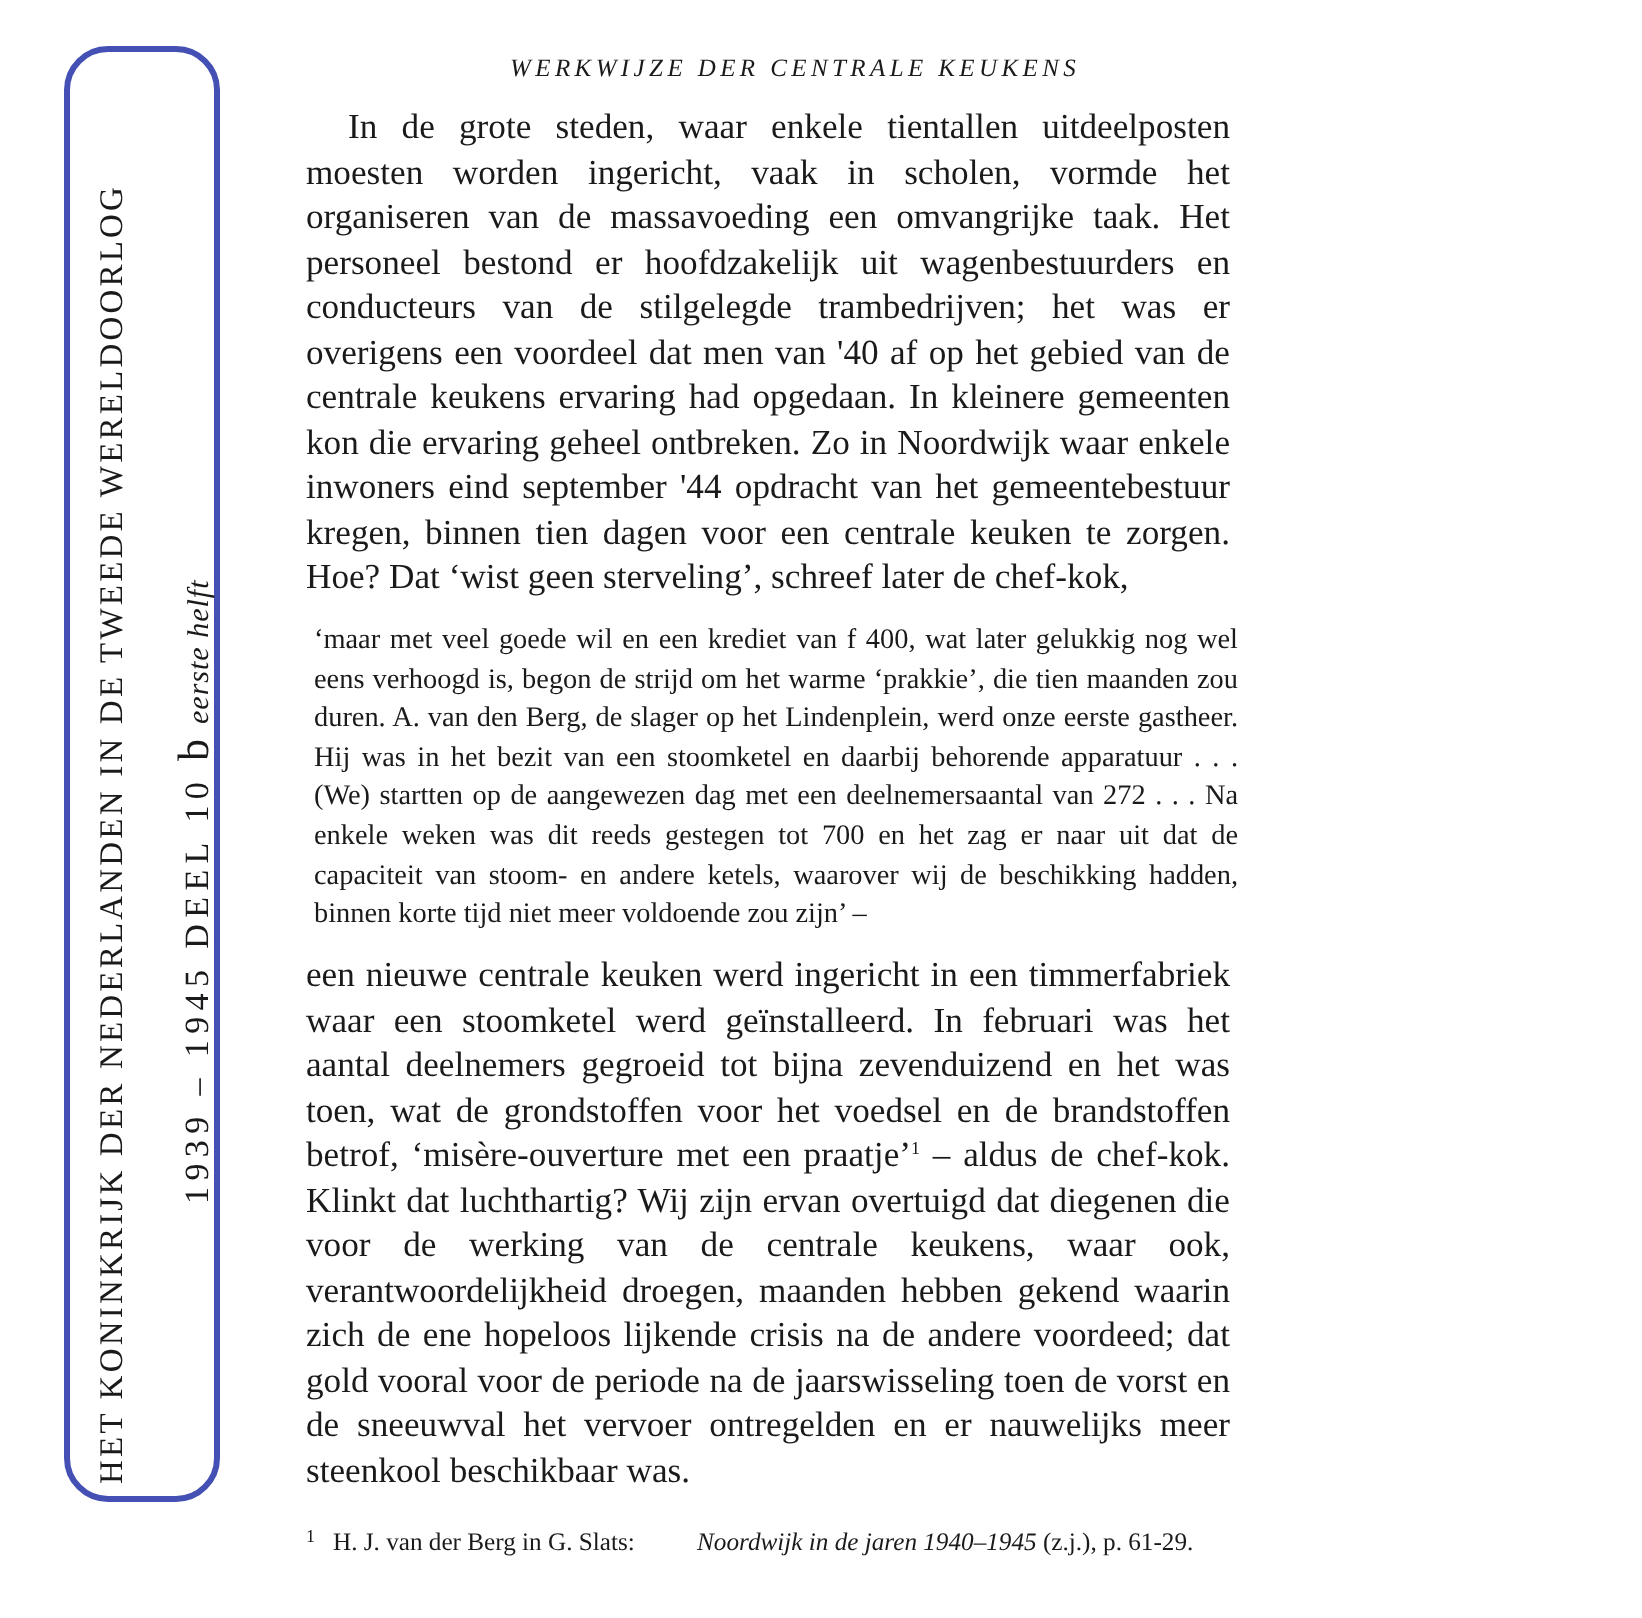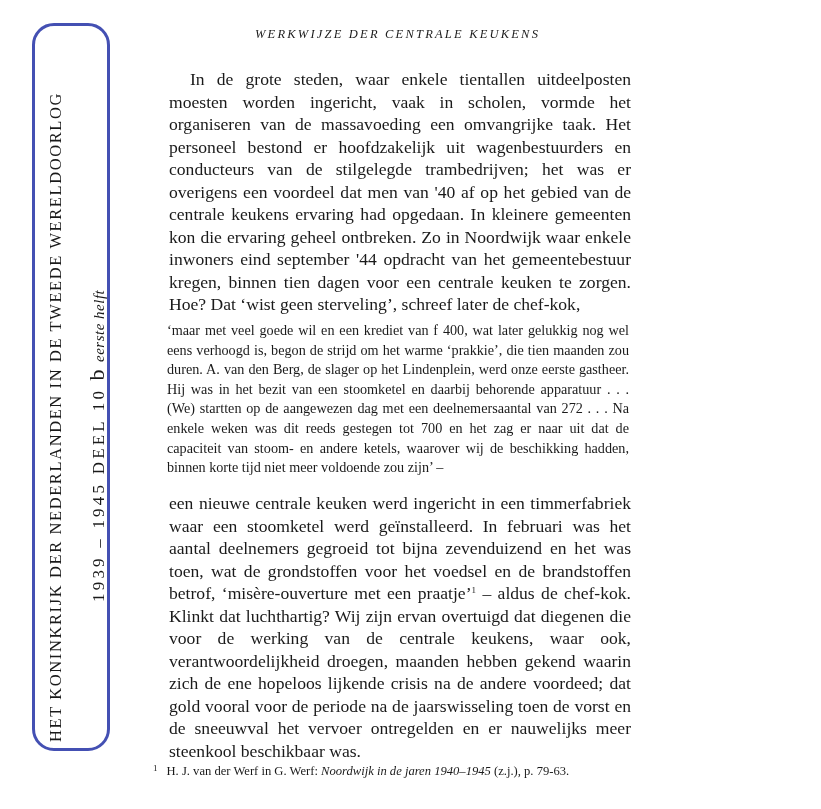--- a/index.html
+++ b/index.html
@@ -16,34 +16,34 @@
   }
   .spine-line.l1 { left: 46px; top: 742px; font-size: 16.5px; }
   .spine-line.l2 { left: 84px; top: 602px; font-size: 17px; letter-spacing: 3.2px; }
   .spine-line .ital { font-style: italic; letter-spacing: 0.5px; font-size: 15px; }
   .spine-line .bigb { font-size: 22px; letter-spacing: 0; }
   .running-head {
     position: absolute; left: 255px; top: 27px; font-size: 12.5px;
     letter-spacing: 2.2px; white-space: nowrap; font-style: italic;
   }
   .para {
-    position: absolute; left: 153px; width: 462px; margin: 16px;
+    position: absolute; left: 153px; width: 462px; margin: 0;
     font-size: 17.6px; line-height: 22.5px; text-align: justify;
   }
   .p1 { top: 52px; text-indent: 21px; }
   .quote {
-    position: absolute; left: 153px; top: 307px; width: 462px; margin: 14px;
+    position: absolute; left: 153px; top: 307px; width: 462px; margin: 4px;
     font-size: 14.2px; line-height: 19.6px; text-align: justify;
   }
   .p2 { top: 476px; }
   .footnote {
     position: absolute; left: 153px; top: 763px; font-size: 12.6px; white-space: nowrap;
   }
   .footnote .num { font-size: 9px; vertical-align: 4px; margin-right: 9px; }
-  .footnote i { font-style: italic; }
+  .footnote i { font-style: italic; margin-left: 28px; }
   sup.fn { font-size: 9px; vertical-align: 6px; line-height: 0; }
 </style>
 </head>
 <body>
 
 <div class="spine-box"></div>
 <div class="spine-line l1">HET KONINKRIJK DER NEDERLANDEN IN DE TWEEDE WERELDOORLOG</div>
 <div class="spine-line l2">
   <span>1939 – 1945</span>
   <span>DEEL 10</span>
@@ -53,14 +53,14 @@
 
 <div class="running-head">WERKWIJZE DER CENTRALE KEUKENS</div>
 
 <p class="para p1">In de grote steden, waar enkele tientallen uitdeelposten moesten worden ingericht, vaak in scholen, vormde het organiseren van de massavoeding een omvangrijke taak. Het personeel bestond er hoofdzakelijk uit wagenbestuurders en conducteurs van de stilgelegde trambedrijven; het was er overigens een voordeel dat men van '40 af op het gebied van de centrale keukens ervaring had opgedaan. In kleinere gemeenten kon die ervaring geheel ontbreken. Zo in Noordwijk waar enkele inwoners eind september '44 opdracht van het gemeentebestuur kregen, binnen tien dagen voor een centrale keuken te zorgen. Hoe? Dat ‘wist geen sterveling’, schreef later de chef-kok,</p>
 
 <p class="quote">‘maar met veel goede wil en een krediet van f 400, wat later gelukkig nog wel eens verhoogd is, begon de strijd om het warme ‘prakkie’, die tien maanden zou duren. A. van den Berg, de slager op het Lindenplein, werd onze eerste gastheer. Hij was in het bezit van een stoomketel en daarbij behorende apparatuur . . . (We) startten op de aangewezen dag met een deelnemersaantal van 272 . . . Na enkele weken was dit reeds gestegen tot 700 en het zag er naar uit dat de capaciteit van stoom- en andere ketels, waarover wij de beschikking hadden, binnen korte tijd niet meer voldoende zou zijn’ –</p>
 
 <p class="para p2"><span>een nieuwe centrale keuken werd ingericht in een timmerfabriek waar een stoomketel werd geïnstalleerd. In februari was het aantal deelnemers gegroeid tot bijna zevenduizend en het was toen, wat de grondstoffen voor het voedsel en de brandstoffen betrof, ‘misère-ouverture met een praatje’</span><sup class="fn">1</sup><span> – aldus de chef-kok. Klinkt dat luchthartig? Wij zijn ervan overtuigd dat diegenen die voor de werking van de centrale keukens, waar ook, verantwoordelijkheid droegen, maanden hebben gekend waarin zich de ene hopeloos lijkende crisis na de andere voordeed; dat gold vooral voor de periode na de jaarswisseling toen de vorst en de sneeuwval het vervoer ontregelden en er nauwelijks meer steenkool beschikbaar was.</span></p>
 
 <div class="footnote">
-  <span class="num">1</span><span>H. J. van der Werf in G. Werf: </span><i>Noordwijk in de jaren 1940–1945</i><span> (z.j.), p. 79-63.</span>
+  <span class="num">1</span><span>H. J. van der Berg in G. Slats: </span><i>Noordwijk in de jaren 1940–1945</i><span> (z.j.), p. 61-29.</span>
 </div>
 
 </body></html>

